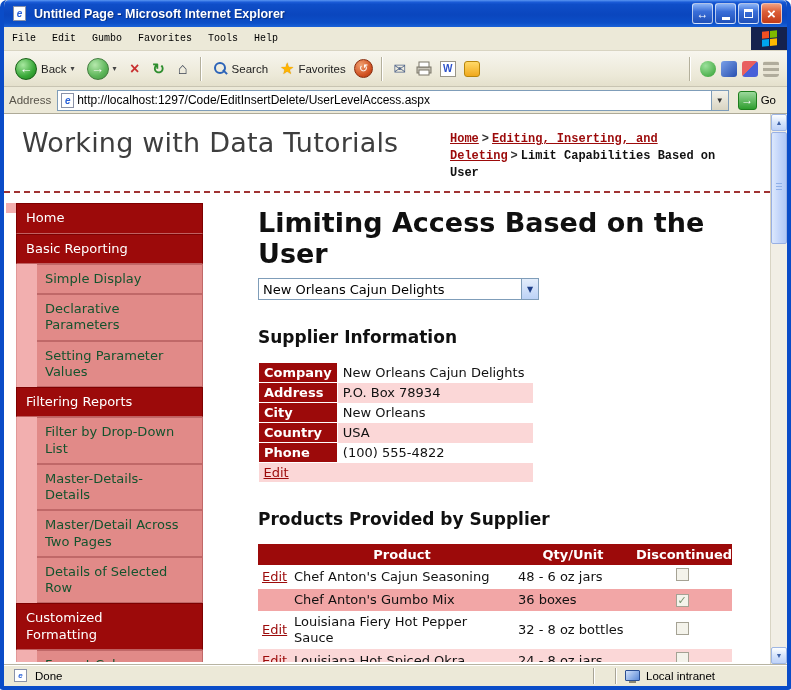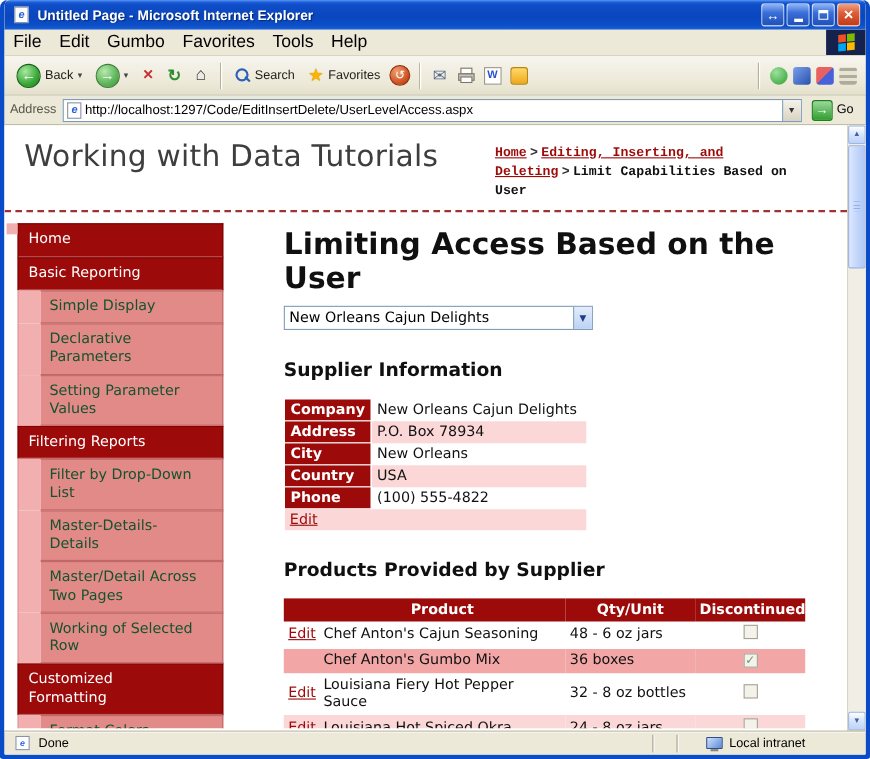--- a/index.html
+++ b/index.html
@@ -19,21 +19,21 @@
   .tb-btns { display:flex; gap:2px; }
   .tbtn { width:21px; height:21px; border-radius:3px; border:1px solid rgba(255,255,255,.65);
           display:flex; align-items:center; justify-content:center; color:#fff; font-size:12px; }
   .tbtn.blue { background:linear-gradient(180deg,#8CB4F6 0%,#3A6ED8 40%,#2050B8 100%); }
   .tbtn.red  { background:linear-gradient(180deg,#F0A080 0%,#DC5F38 40%,#C23A18 100%); font-size:15px; font-weight:bold; }
   .glyph-min { width:8px; height:3px; background:#fff; margin-top:10px; }
   .glyph-max { width:9px; height:9px; border:1px solid #fff; border-top:3px solid #fff; }
 
   .menubar { height:24px; flex:0 0 24px; display:flex; align-items:stretch; background:#ECE9D8;
              border-bottom:1px solid #D8D4C2; }
-  .menu-item { display:flex; align-items:center; padding:0 8px; font-size:16px; color:#000; }
+  .menu-item { display:flex; align-items:center; padding:0 8px; font-size:10px; color:#000;font-family:Liberation Mono, monospace; }
   .menu-spacer { flex:1; }
   .win-logo { width:36px; background:#15224E; display:flex; align-items:center; justify-content:center; }
   .flag { display:grid; grid-template-columns:7px 7px; grid-template-rows:7px 7px; gap:1px; transform:skewY(-6deg); }
   .flag i:nth-child(1){background:#F25022}.flag i:nth-child(2){background:#7FBA00}
   .flag i:nth-child(3){background:#00A4EF}.flag i:nth-child(4){background:#FFB900}
 
   .toolbar { height:36px; flex:0 0 36px; display:flex; align-items:center; gap:2px; padding:0 6px;
              background:linear-gradient(180deg,#F7F5EE 0%,#ECE9D8 70%,#E4E0CC 100%);
              border-bottom:1px solid #C8C4B2; }
   .tb-group { display:flex; align-items:center; gap:4px; padding:2px 5px; }
@@ -157,21 +157,21 @@
               border-radius:2px; background:linear-gradient(90deg,#DCE8FD,#C4D6FA 50%,#B0C8F6); }
   .sb-thumb::after { content:""; position:absolute; left:4px; right:4px; top:50%; margin-top:-5px; height:9px;
                      background:repeating-linear-gradient(180deg,#8FB0E8 0 1px,transparent 1px 3px); }
 
   
   .statusbar { height:22px; flex:0 0 22px; background:#ECE9D8; border-top:1px solid #B8B4A2;
                box-shadow:inset 0 1px 0 #fff; display:flex; align-items:center; font-size:11.5px; }
   .status-left { flex:1; display:flex; align-items:center; gap:5px; padding:0 7px; }
   .status-sep { width:2px; height:16px; border-left:1px solid #A8A496; border-right:1px solid #fff; }
   .status-mid { width:20px; }
-  .status-right { width:170px; display:flex; align-items:center; gap:6px; padding:0 25px; }
+  .status-right { width:170px; display:flex; align-items:center; gap:6px; padding:0 8px; }
   .monitor { width:15px; height:11px; border:1px solid #2A4E92; border-radius:1px;
              background:linear-gradient(135deg,#CFE0FA,#5C8AD8); position:relative; }
   .monitor::after { content:""; position:absolute; left:3px; right:3px; bottom:-3px; height:2px; background:#8A8674; }
   .mini-page { width:11px; height:13px; }
   .mini-page b { font-size:8px; }
 </style>
 </head>
 <body>
 
 <div class="window">
@@ -312,21 +312,21 @@
           <div class="nav-sub-row">
               <a href="#" class="nav-sub">Filter by Drop-Down List</a>
             </div>
           <div class="nav-sub-row">
               <a href="#" class="nav-sub">Master-Details-Details</a>
             </div>
           <div class="nav-sub-row">
               <a href="#" class="nav-sub">Master/Detail Across Two Pages</a>
             </div>
           <div class="nav-sub-row">
-              <a href="#" class="nav-sub">Working of Selected Row</a>
+              <a href="#" class="nav-sub">Details of Selected Row</a>
             </div>
           <a href="#" class="nav-section">Customized Formatting</a>
           <div class="nav-sub-row">
               <a href="#" class="nav-sub">Format Colors</a>
             </div>
 
         </nav>
 
         <div class="main">
           <h1>Limiting Access Based on the User</h1>

